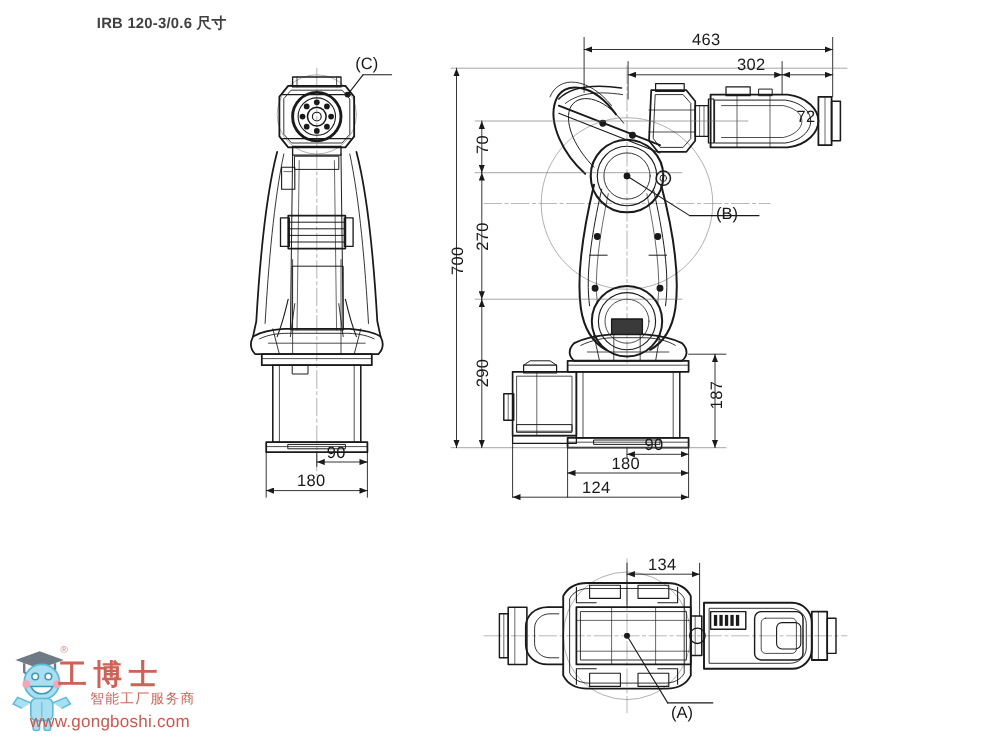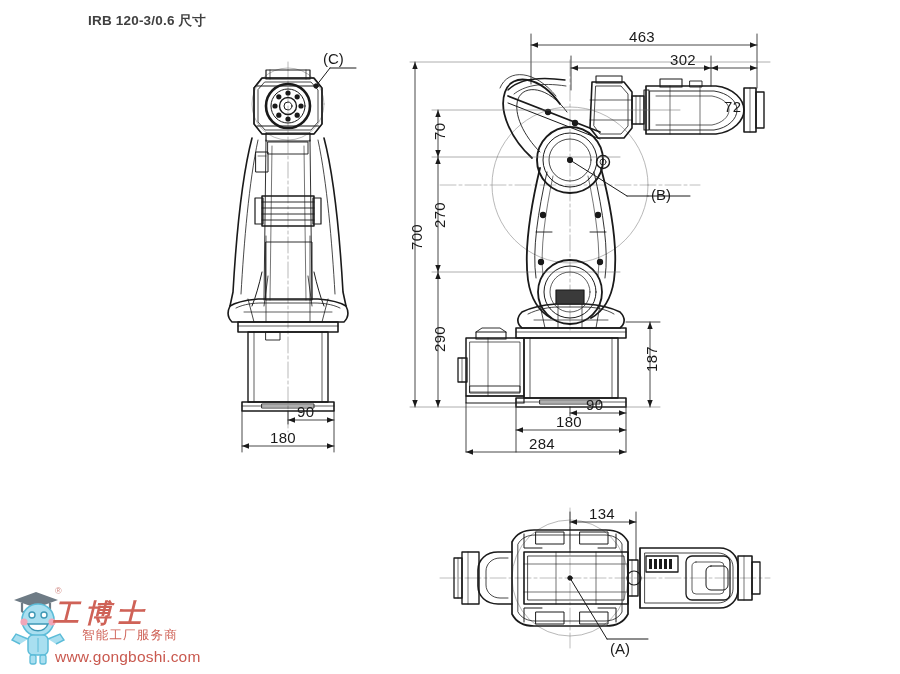--- a/index.html
+++ b/index.html
@@ -64,32 +64,30 @@
     height: 84px;
   }
   #wm-url {
     position: absolute;
     left: 27px;
     top: 648px;
     font-size: 15.5px;
     color: #c9594f;
     letter-spacing: 0.2px;
     white-space: nowrap;
-    margin-left: 28px;
   }
   #wm-brand {
     position: absolute;
     left: 53px;
     top: 596px;
     font-size: 26px;
     font-weight: bold;
     color: #cf6257;
     letter-spacing: 6px;
     white-space: nowrap;
-    font-style: italic;
   }
   #wm-tag {
     position: absolute;
     left: 55px;
     top: 627px;
     font-size: 12.5px;
     color: #cf6257;
     letter-spacing: 1.2px;
     white-space: nowrap;
     margin-left: 27px;
@@ -456,21 +454,21 @@
 
   <div class="dimtxt vert" style="left:408px; top:250px;">700</div>
   <div class="dimtxt vert" style="left:431px; top:140px;">70</div>
   <div class="dimtxt vert" style="left:431px; top:228px;">270</div>
   <div class="dimtxt vert" style="left:431px; top:352px;">290</div>
 
   <div class="dimtxt vert" style="left:643px; top:372px;">187</div>
 
   <div class="dimtxt" style="left:586px; top:396px;">90</div>
   <div class="dimtxt" style="left:556px; top:413px;">180</div>
-  <div class="dimtxt" style="left:529px; top:435px;">284</div>
+  <div class="dimtxt" style="left:529px; top:435px;">124</div>
 
   <div class="dimtxt" style="left:297px; top:403px;">90</div>
   <div class="dimtxt" style="left:270px; top:429px;">180</div>
 
   <div class="dimtxt" style="left:589px; top:505px;text-align:center;">134</div>
 
   <div class="calltxt" style="left:323px; top:50px;">(C)</div>
   <div class="calltxt" style="left:651px; top:186px;">(B)</div>
   <div class="calltxt" style="left:610px; top:640px;">(A)</div>
 

